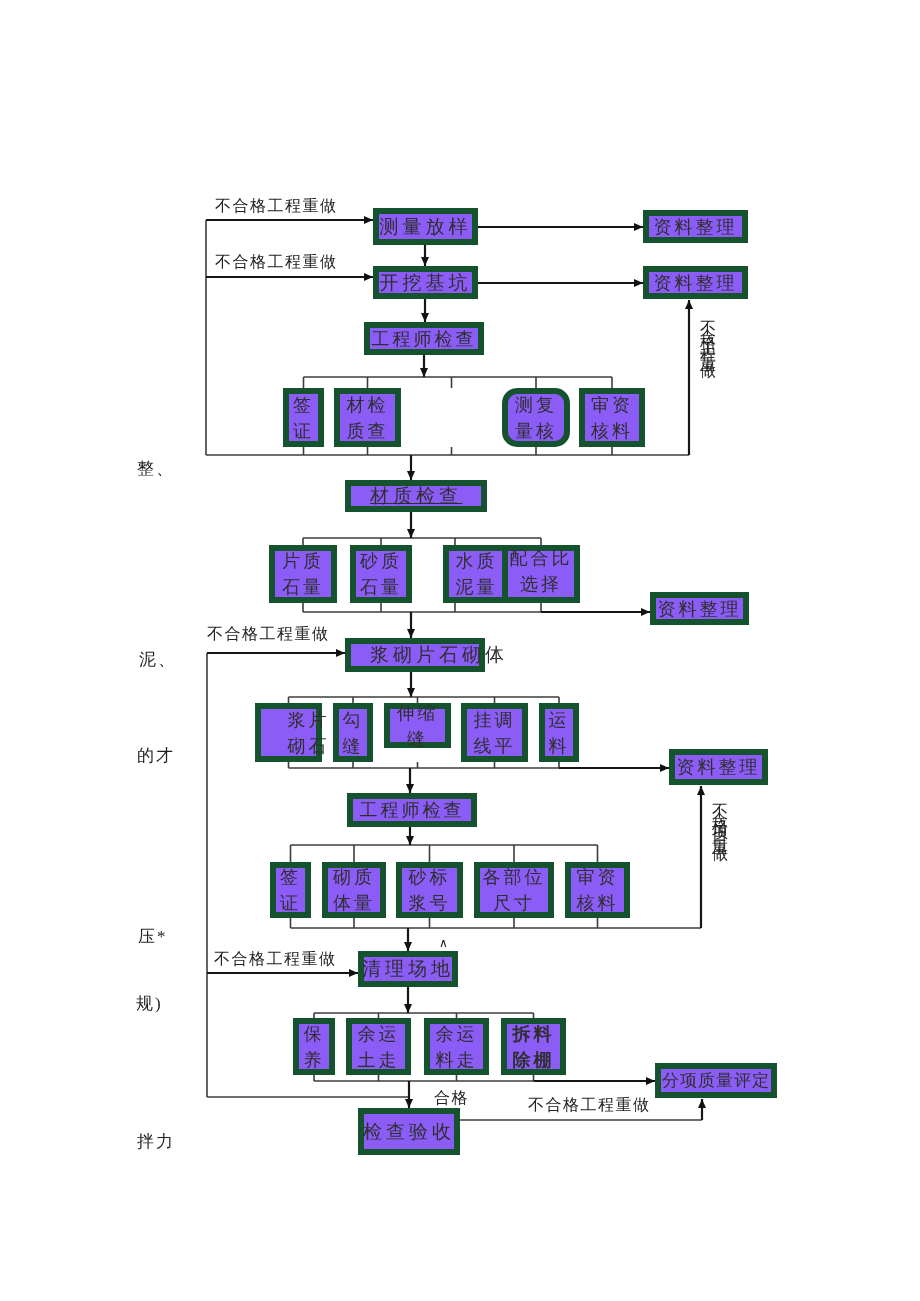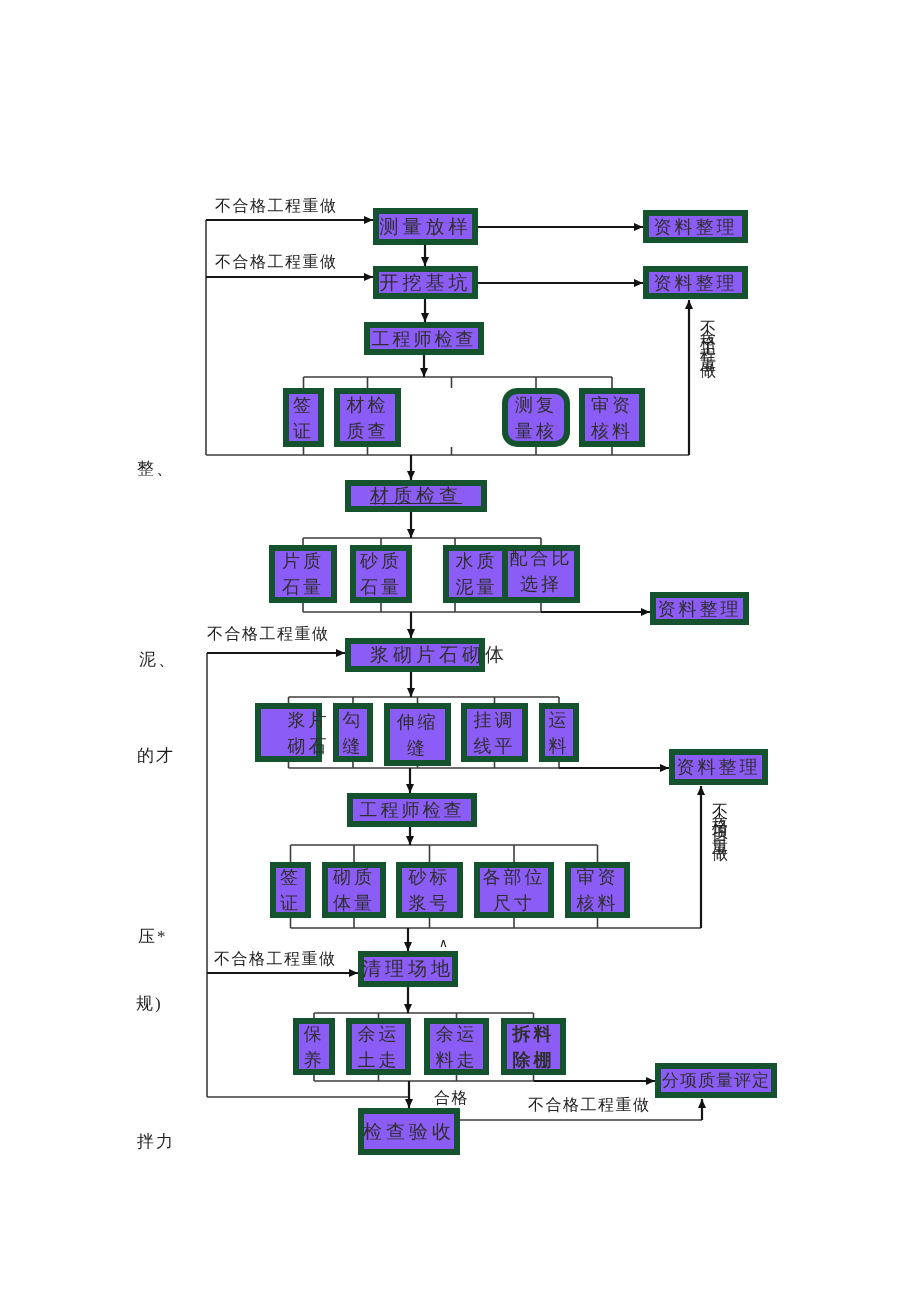--- a/index.html
+++ b/index.html
@@ -197,21 +197,21 @@
     </div>
 
   <div class="bx" style="left:255px;top:703px;width:67px;height:59px;padding-left:40px;">
     <span>浆片</span>
       <span>砌石</span>
   </div>
   <div class="bx" style="left:333px;top:703px;width:40px;height:59px;">
     <span>勾</span>
       <span>缝</span>
   </div>
-  <div class="bx" style="left:384px;top:703px;width:67px;height:63px;">
+  <div class="bx" style="left:384px;top:703px;width:67px;height:45px;">
     <span>伸缩</span>
       <span>缝</span>
   </div>
   <div class="bx" style="left:461px;top:703px;width:67px;height:59px;">
     <span>挂调</span>
       <span>线平</span>
   </div>
   <div class="bx" style="left:539px;top:703px;width:40px;height:59px;">
     <span>运</span>
       <span>料</span>

